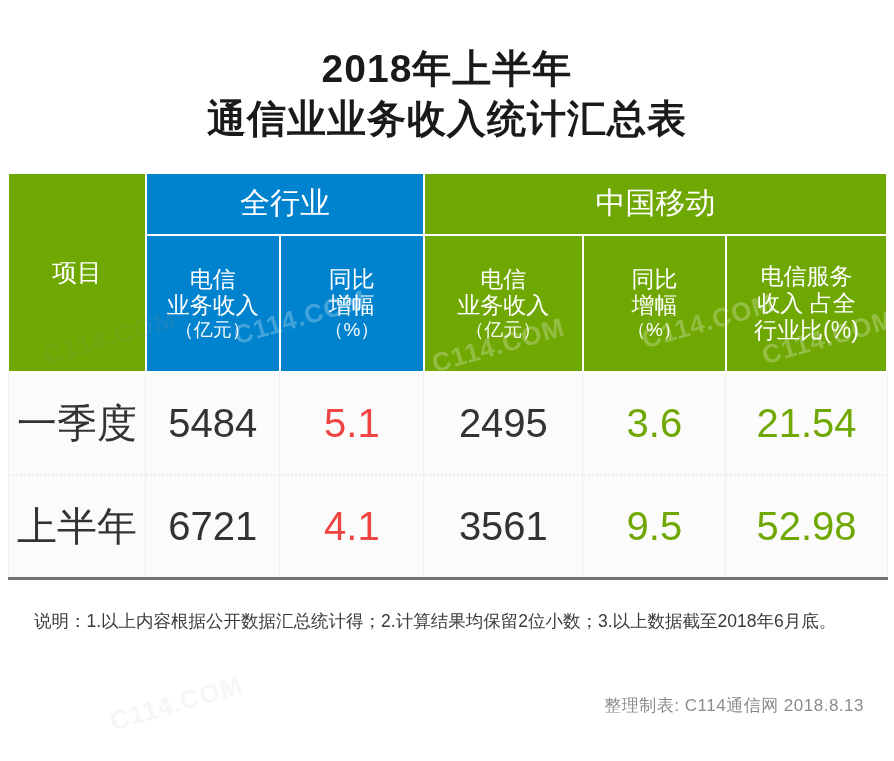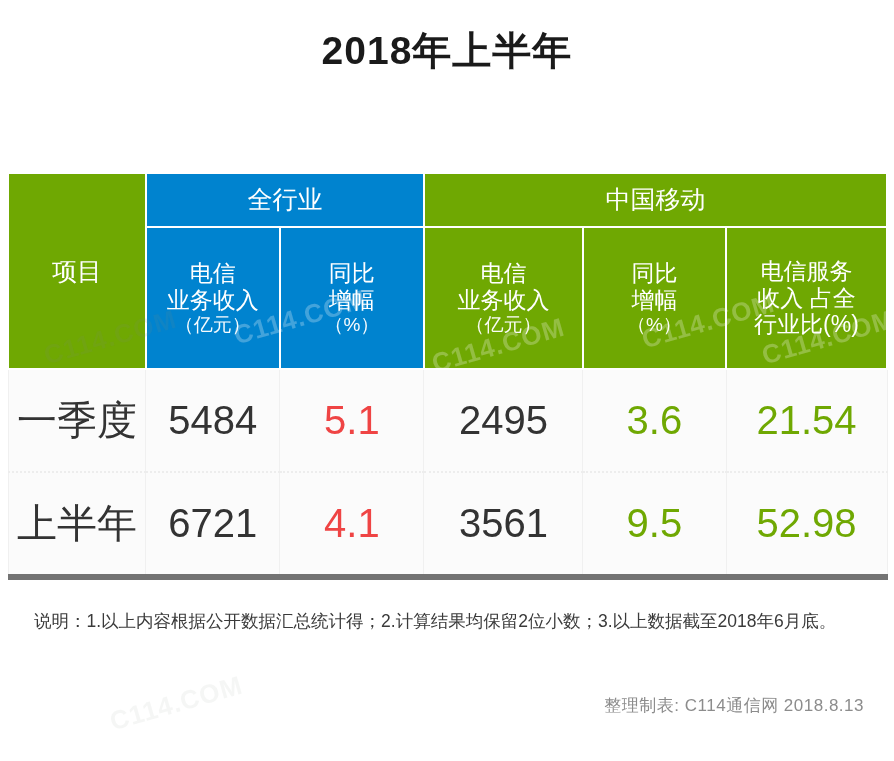--- a/index.html
+++ b/index.html
@@ -12,21 +12,21 @@
     background: #ffffff;
     font-family: "Liberation Sans", "DejaVu Sans", sans-serif;
     color: #333333;
     overflow: hidden;
     position: relative;
   }
 
   
   .title-block {
     text-align: center;
-    padding-top: 26px;
+    padding-top: 44px;
   }
   .title-line {
     font-size: 39px;
     font-weight: bold;
     color: #1a1a1a;
     line-height: 1.28;
     letter-spacing: 1px;
   }
 
   
@@ -52,41 +52,41 @@
   
   .hd {
     color: #ffffff;
     font-size: 23px;
     line-height: 1.16;
     font-weight: normal;
     border: 2px solid #ffffff;
   }
   .hd-blue { background: #0083cf; }
   .hd-green { background: #6fa802; }
-  .hd-group { font-size: 25px; }
+  .hd-group { font-size: 30px; }
   .hd-item { font-size: 25px; }
   .hd .unit {
     font-size: 19px;
     display: block;
     opacity: 0.97;
   }
   .hd .inlineunit { font-size: 23px; }
 
   
   .bd {
     background: #fbfbfb;
     font-size: 40px;
     color: #333333;
     height: 101px;
     border-right: 1px solid #f0f0f0;
   }
   .bd.first { border-left: 1px solid #f0f0f0; }
   .bd.last { border-right: 1px solid #f0f0f0; }
   tr.row-a .bd { border-bottom: 2px dotted #ededed; border-top: 1px solid #f4f4f4; }
-  tr.row-b .bd { border-bottom: 6px solid #737373; }
+  tr.row-b .bd { border-bottom: 3px solid #737373; }
   .v-label { color: #333333; }
   .v-dark  { color: #333333; }
   .v-blue  { color: #ef4444; }
   .v-green { color: #6fa802; }
 
   
   .notes {
     position: absolute;
     left: 34px;
     top: 604px;
@@ -121,20 +121,21 @@
   .wm3 { left: 430px; top: 330px; }
   .wm4 { left: 640px; top: 306px; }
   .wm5 { left: 760px; top: 322px; }
   .wm6 { left: 108px; top: 688px; color: rgba(170,185,170,0.12); }
 </style>
 </head>
 <body>
 
 <div class="title-block">
   <div class="title-line">2018年上半年</div>
+  <div class="title-line">通信业业务收入统计汇总表</div>
 </div>
 
 <div class="table-wrap">
   <table class="main">
     <colgroup>
       <col style="width:132px">
       <col style="width:128px">
       <col style="width:138px">
       <col style="width:152px">
       <col style="width:137px">

